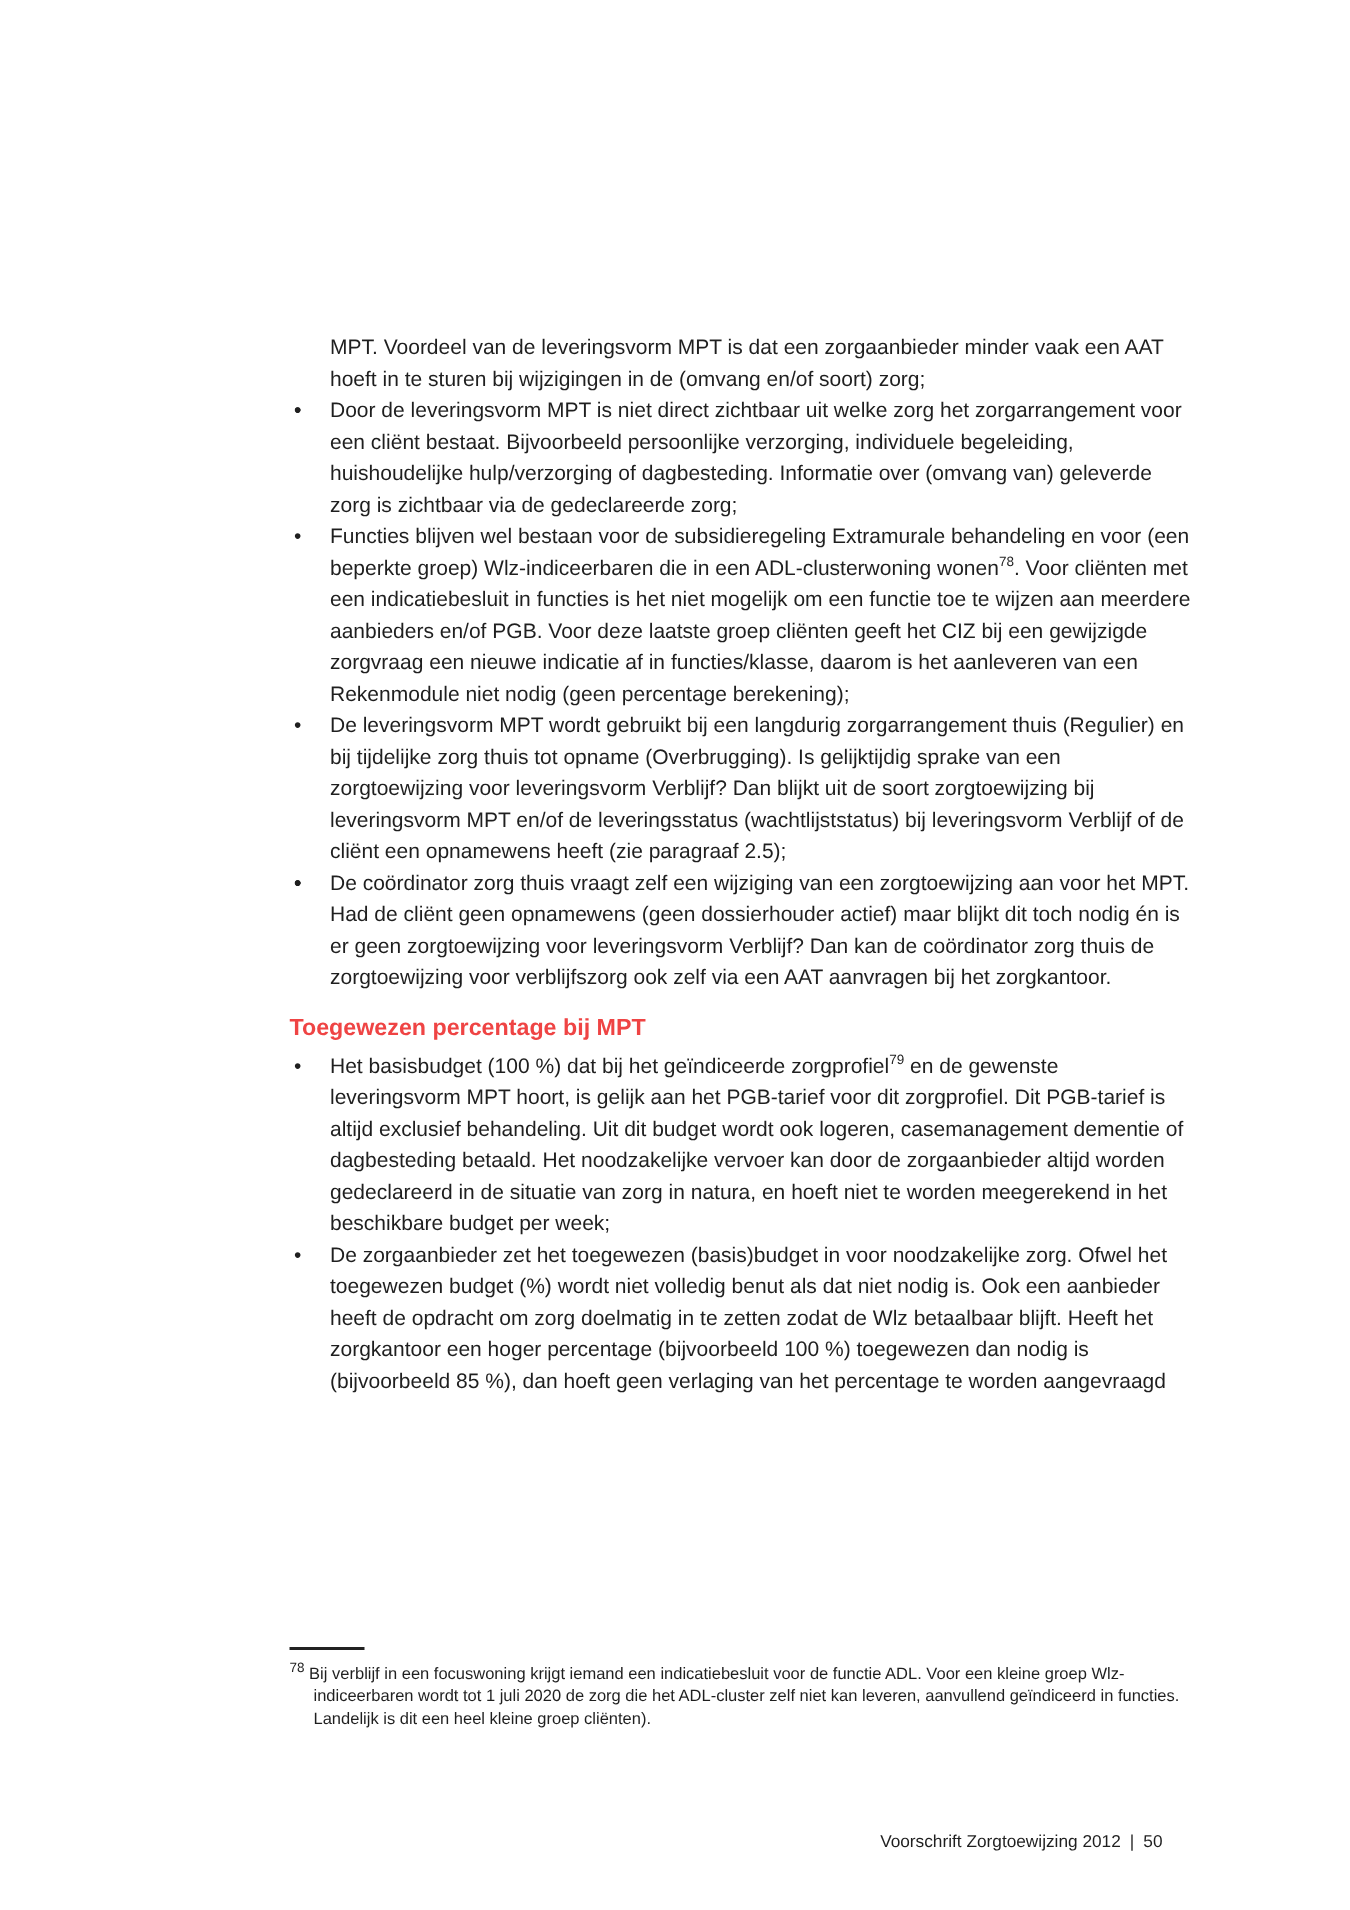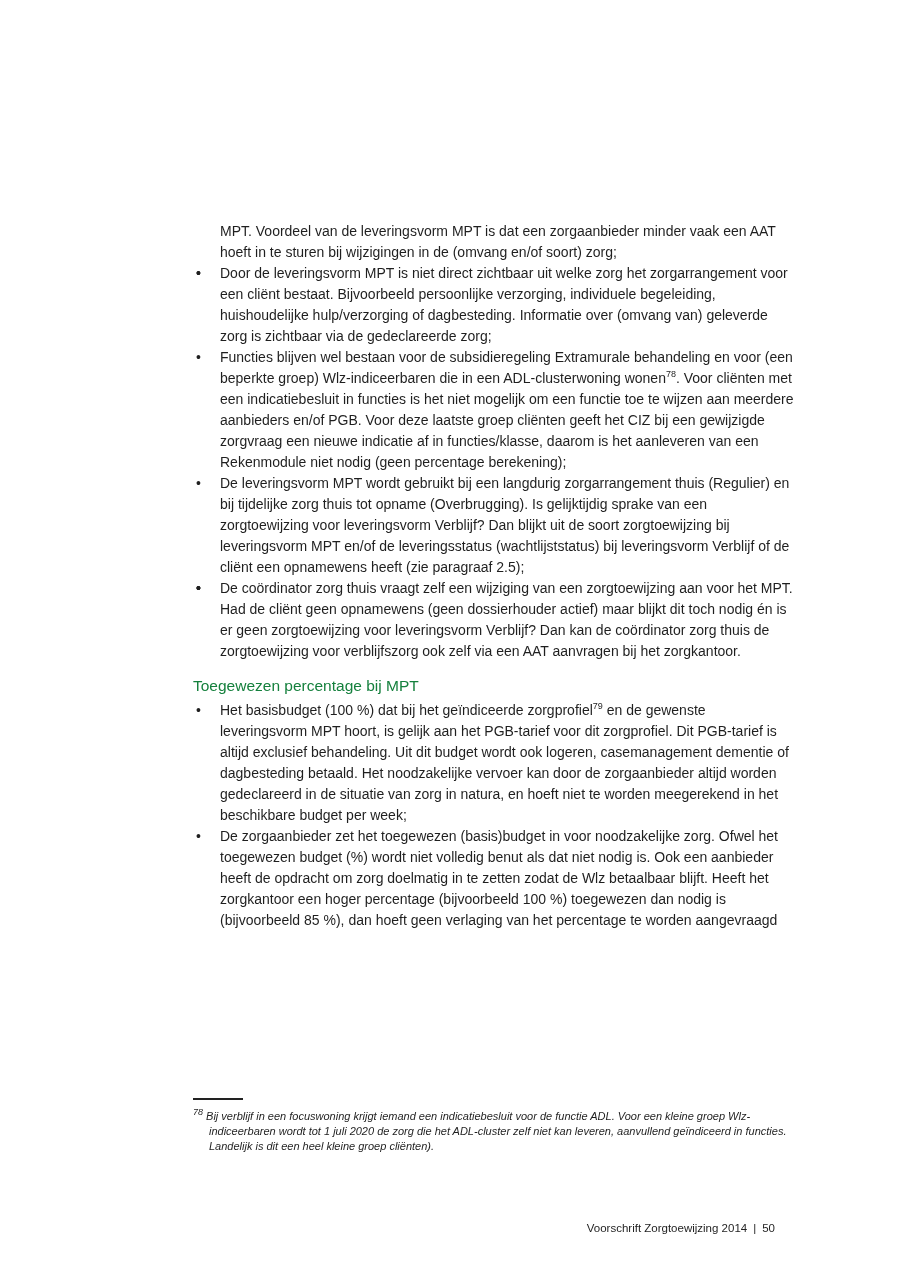--- a/index.html
+++ b/index.html
@@ -36,22 +36,22 @@
     position: relative;
     padding-left: 27px;
   }
   ul.bullets li .bullet {
     position: absolute;
     left: 3px;
     top: 0;
   }
   h2.section-heading {
     font-size: 15.5px;
-    font-weight: normal;
-    color: #15803d;
+    font-weight: bold;
+    color: #ef4444;
     margin: 13px 0 4px 0;
     line-height: 21px;
   }
   sup {
     font-size: 9px;
     line-height: 0;
     vertical-align: super;
   }
   .footnotes {
     position: absolute;
@@ -64,21 +64,20 @@
   .fn-rule {
     width: 50px;
     height: 0;
     border-top: 2px solid #222222;
     margin: 0 0 9px 0;
   }
   .footnote {
     margin: 0;
     padding-left: 16px;
     text-indent: -16px;
-    font-style: italic;
   }
   .page-footer {
     position: absolute;
     top: 1222px;
     right: 106px;
     font-size: 11.5px;
     color: #1f1f1f;
     white-space: nowrap;
   }
   .page-footer .sep {
@@ -112,16 +111,16 @@
   </div>
 
   <div class="footnotes">
     <div class="fn-rule"></div>
     <div>
         <p class="footnote"><sup>78</sup> Bij verblijf in een focuswoning krijgt iemand een indicatiebesluit voor de functie ADL. Voor een kleine groep Wlz-indiceerbaren wordt tot 1 juli 2020 de zorg die het ADL-cluster zelf niet kan leveren, aanvullend geïndiceerd in functies. Landelijk is dit een heel kleine groep cliënten).</p>
       </div>
   </div>
 
   <div class="page-footer">
-    <span>Voorschrift Zorgtoewijzing 2014</span><span class="sep">|</span><span>50</span>
+    <span>Voorschrift Zorgtoewijzing 2012</span><span class="sep">|</span><span>50</span>
   </div>
 
 </div>
 
 </body></html>

